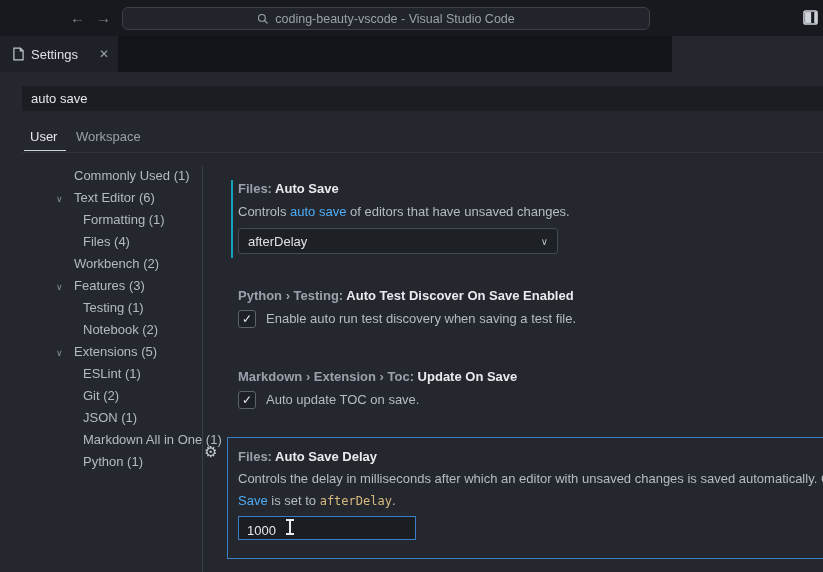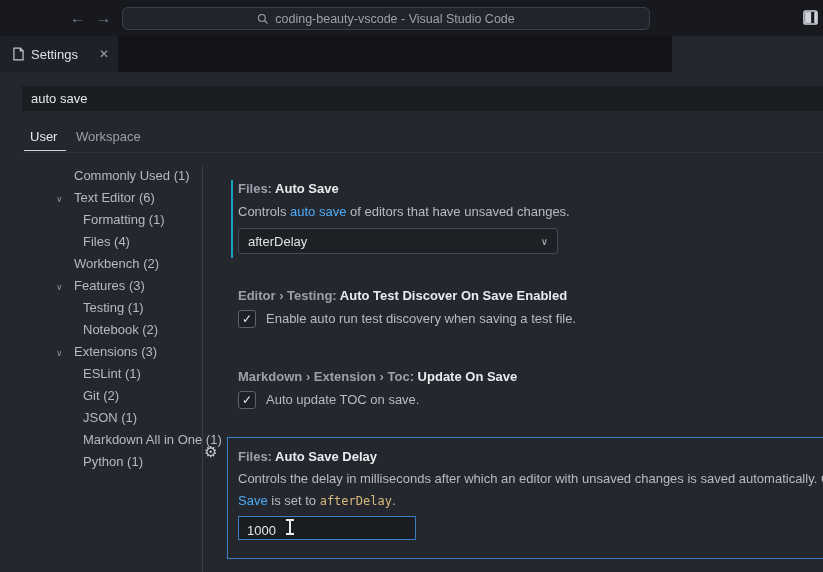--- a/index.html
+++ b/index.html
@@ -129,21 +129,21 @@
     <span class="abs toc-l1">Features (3)</span>
   </div>
   <div class="abs toc-row" style="left:22px;top:300px;width:180px;">
     <span class="abs toc-l2">Testing (1)</span>
   </div>
   <div class="abs toc-row" style="left:22px;top:322px;width:180px;">
     <span class="abs toc-l2">Notebook (2)</span>
   </div>
   <div class="abs toc-row" style="left:22px;top:344px;width:180px;">
     <span class="toc-chev">∨</span>
-    <span class="abs toc-l1">Extensions (3)</span>
+    <span class="abs toc-l1">Extensions (5)</span>
   </div>
   <div class="abs toc-row" style="left:22px;top:366px;width:180px;">
     <span class="abs toc-l2">ESLint (1)</span>
   </div>
   <div class="abs toc-row" style="left:22px;top:388px;width:180px;">
     <span class="abs toc-l2">Git (2)</span>
   </div>
   <div class="abs toc-row" style="left:22px;top:410px;width:180px;">
     <span class="abs toc-l2">JSON (1)</span>
   </div>
@@ -161,21 +161,21 @@
   </div>
   <div class="abs desc" style="left:238px;top:204px;">
     <span>Controls </span><span class="link">auto save</span><span> of editors that have unsaved changes.</span>
   </div>
   <div class="abs dropdown">
     <span class="val">afterDelay</span>
     <span class="chev">∨</span>
   </div>
 
   <div class="abs sec-title" style="left:238px;top:288px;">
-    <span class="pre">Editor › Testing: </span><span class="main">Auto Test Discover On Save Enabled</span>
+    <span class="pre">Python › Testing: </span><span class="main">Auto Test Discover On Save Enabled</span>
   </div>
   <div class="abs checkbox" style="left:238px;top:310px;">
     <span>✓</span>
   </div>
   <div class="abs sec-title" style="left:238px;top:369px;">
     <span class="pre">Markdown › Extension › Toc: </span><span class="main">Update On Save</span>
   </div>
 
   <div class="abs chk-label" style="left:266px;top:311px;">Enable auto run test discovery when saving a test file.</div>
   <div class="abs checkbox" style="left:238px;top:391px;">

